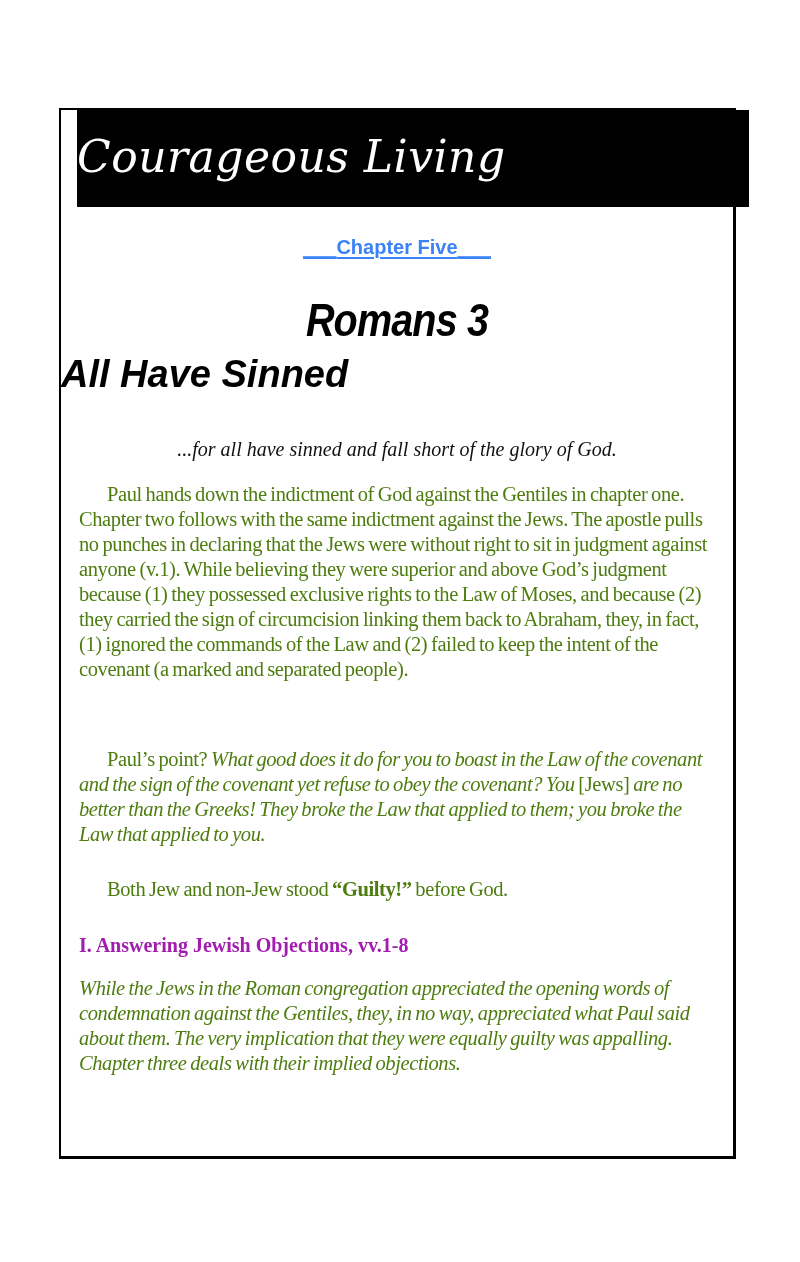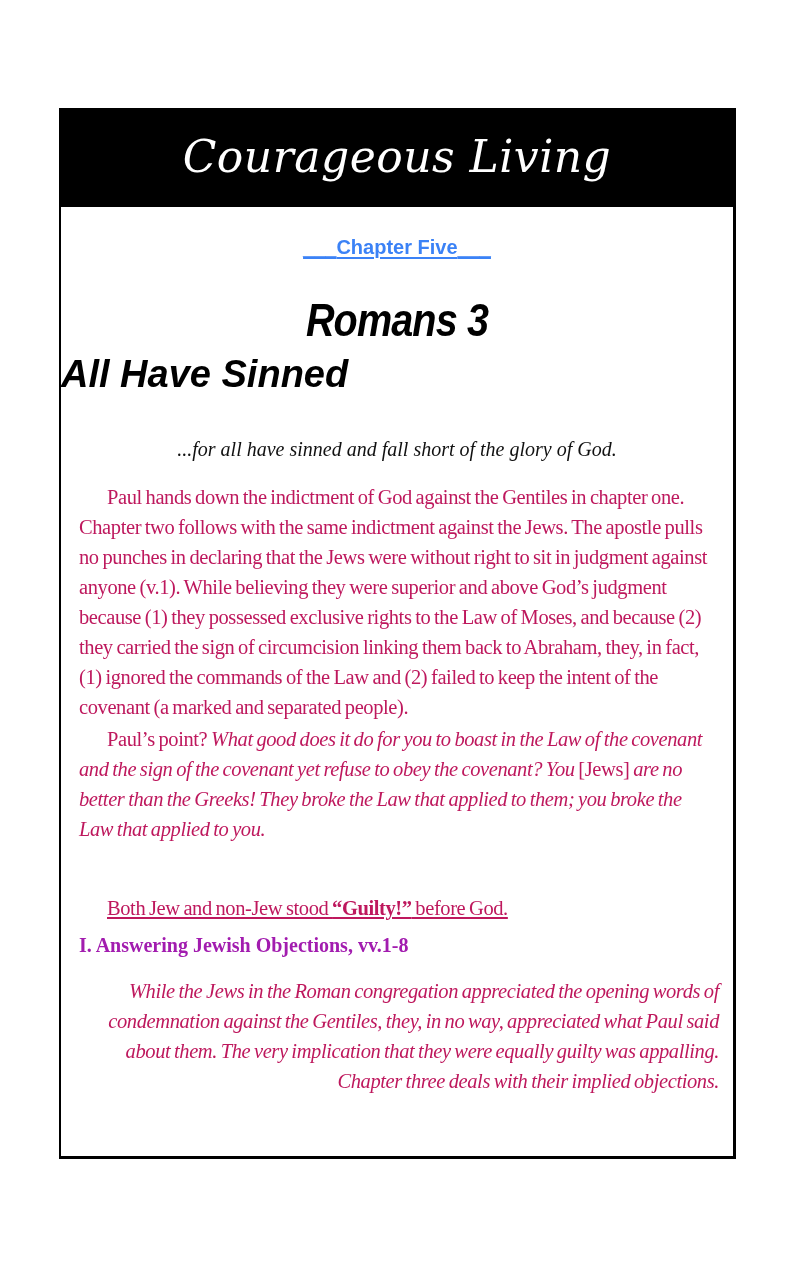--- a/index.html
+++ b/index.html
@@ -3,22 +3,22 @@
 <meta charset="utf-8">
 <style>
   html, body { margin: 0; padding: 0; background: #ffffff; }
   body { width: 800px; height: 1262px; position: relative; overflow: hidden; }
   .frame {
     position: absolute; left: 59px; top: 108px; width: 672px; height: 1046px;
     border: 2px solid #000; border-right-width: 3px; border-bottom-width: 3px;
     box-sizing: content-box; background: #fff;
   }
   .banner {
-    position: absolute; left: 0; top: 0; width: 100%; height: 97px; background: #000;
-    display: flex; align-items: center; justify-content: center;
+    position: absolute; left: 16px; top: 0; width: 100%; height: 97px; background: #000;
+    display: flex; align-items: center; justify-content: flex-start;
   }
   .banner-title {
     color: #fff; font-family: "DejaVu Serif", serif; font-style: italic;
     font-size: 44px; letter-spacing: 0.5px; margin-top: -4px;
   }
   .chapter {
     position: absolute; left: 0; width: 100%; top: 126px; text-align: center;
     font-family: "Liberation Sans", sans-serif; font-weight: bold; font-size: 20px; color: #3b82f6;
   }
   .chapter .u { text-decoration: underline; text-decoration-thickness: 2px; text-underline-offset: 3px; }
@@ -31,32 +31,32 @@
     position: absolute; left: 0; width: 100%; top: 243px; 
     font-family: "Liberation Sans", sans-serif; font-weight: bold; font-style: italic;
     font-size: 38px; color: #000;
   }
   .epigraph {
     position: absolute; left: 0; width: 100%; top: 328px; text-align: center;
     font-family: "Liberation Serif", serif; font-style: italic; font-size: 20px; color: #111;
   }
   .body {
     position: absolute; left: 18px; width: 640px;
-    font-family: "Liberation Serif", serif; font-size: 20.5px; line-height: 30px; color: #be185d;
+    font-family: "Liberation Serif", serif; font-size: 20.5px; line-height: 25px; color: #4d7c0f;
     letter-spacing: -0.4px; word-spacing: -1px;
   }
   .indent { text-indent: 28px; margin: 0; }
   .p1 { top: 372px; }
-  .p2 { top: 614px; }
-  .p3 { top: 783px; text-decoration: underline; }
+  .p2 { top: 637px; }
+  .p3 { top: 767px; }
   .heading {
     position: absolute; left: 18px; top: 824px;
     font-family: "Liberation Serif", serif; font-weight: bold; font-size: 20px; color: #a21caf;
   }
-  .p4 { top: 866px; font-style: italic; text-align: right; }
+  .p4 { top: 866px; font-style: italic; }
   i, .it { font-style: italic; }
   b { font-weight: bold; }
 </style>
 </head>
 <body>
 
 <div class="frame">
   <div class="banner">
     <span class="banner-title">Courageous Living</span>
   </div>

